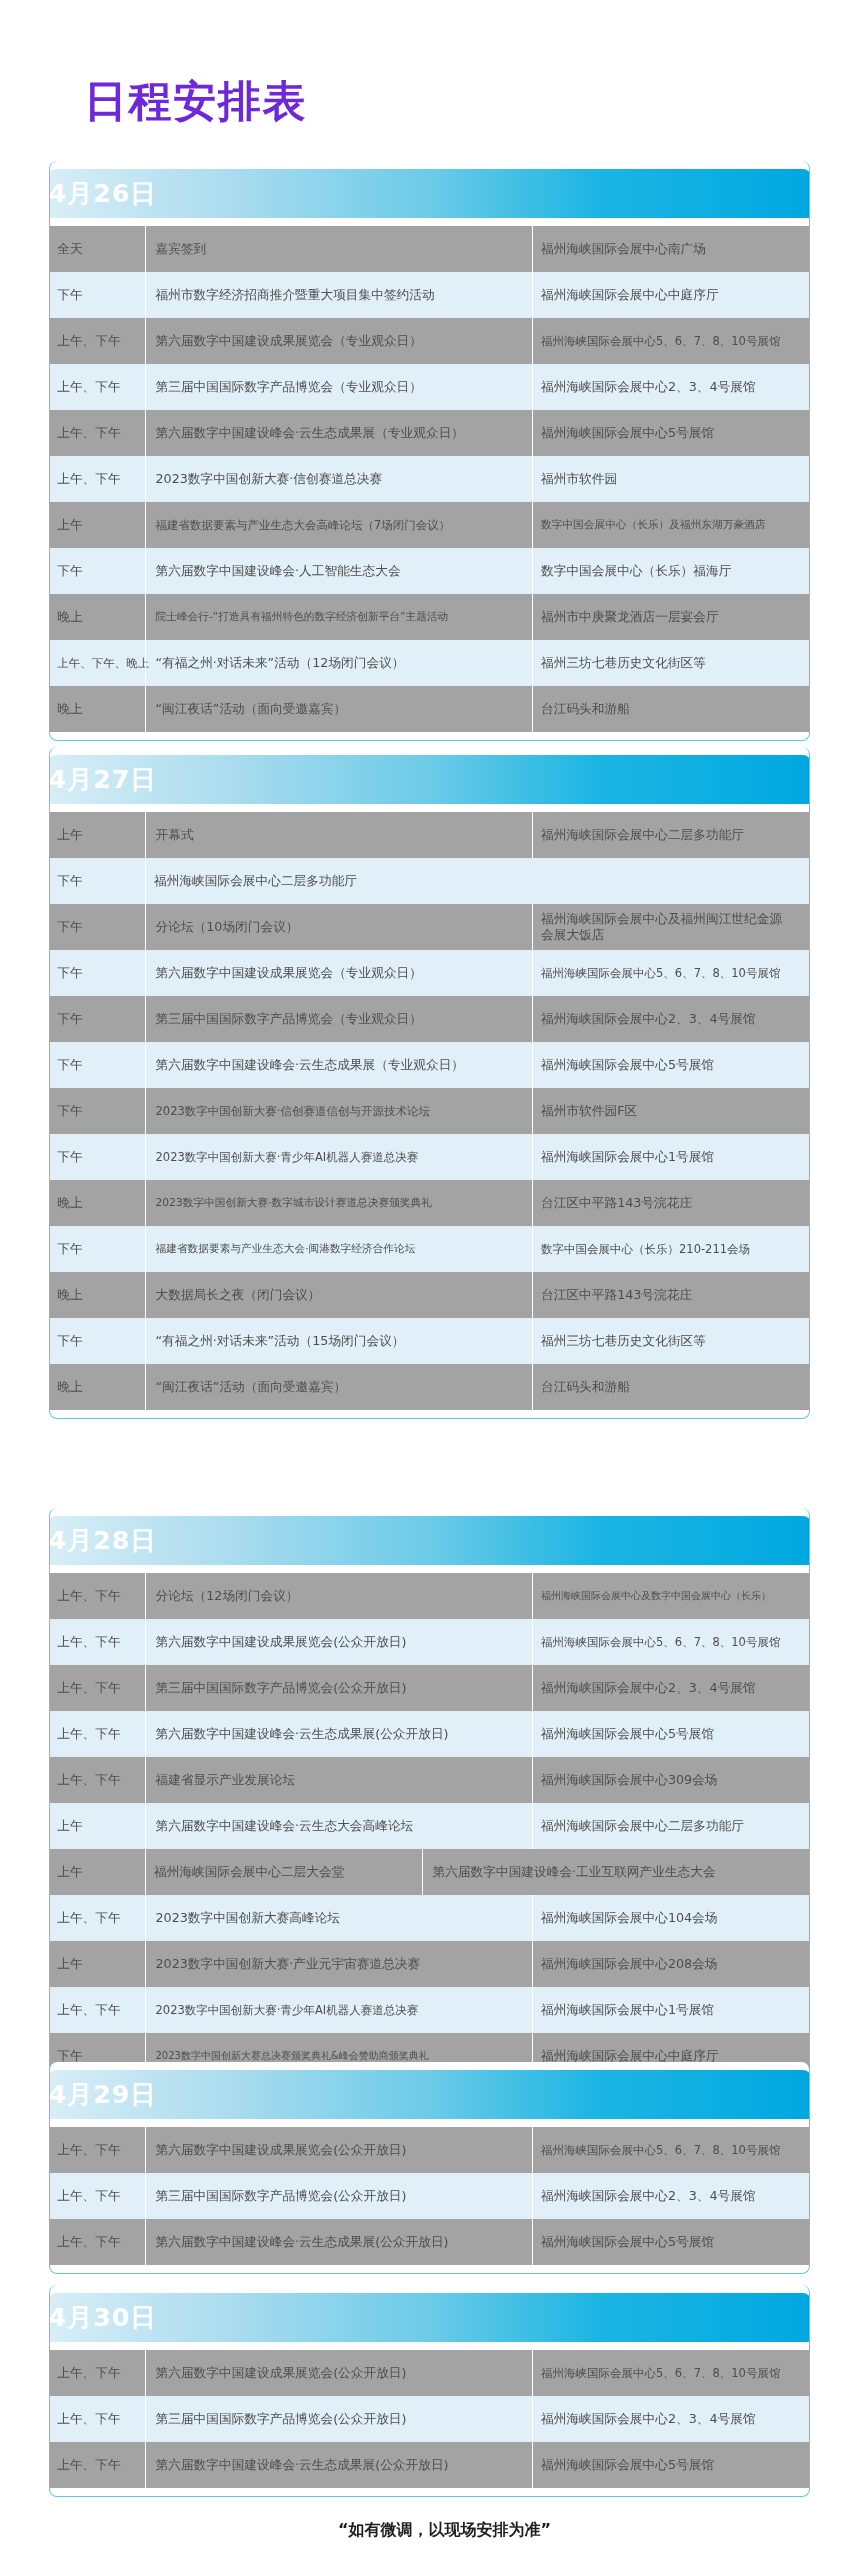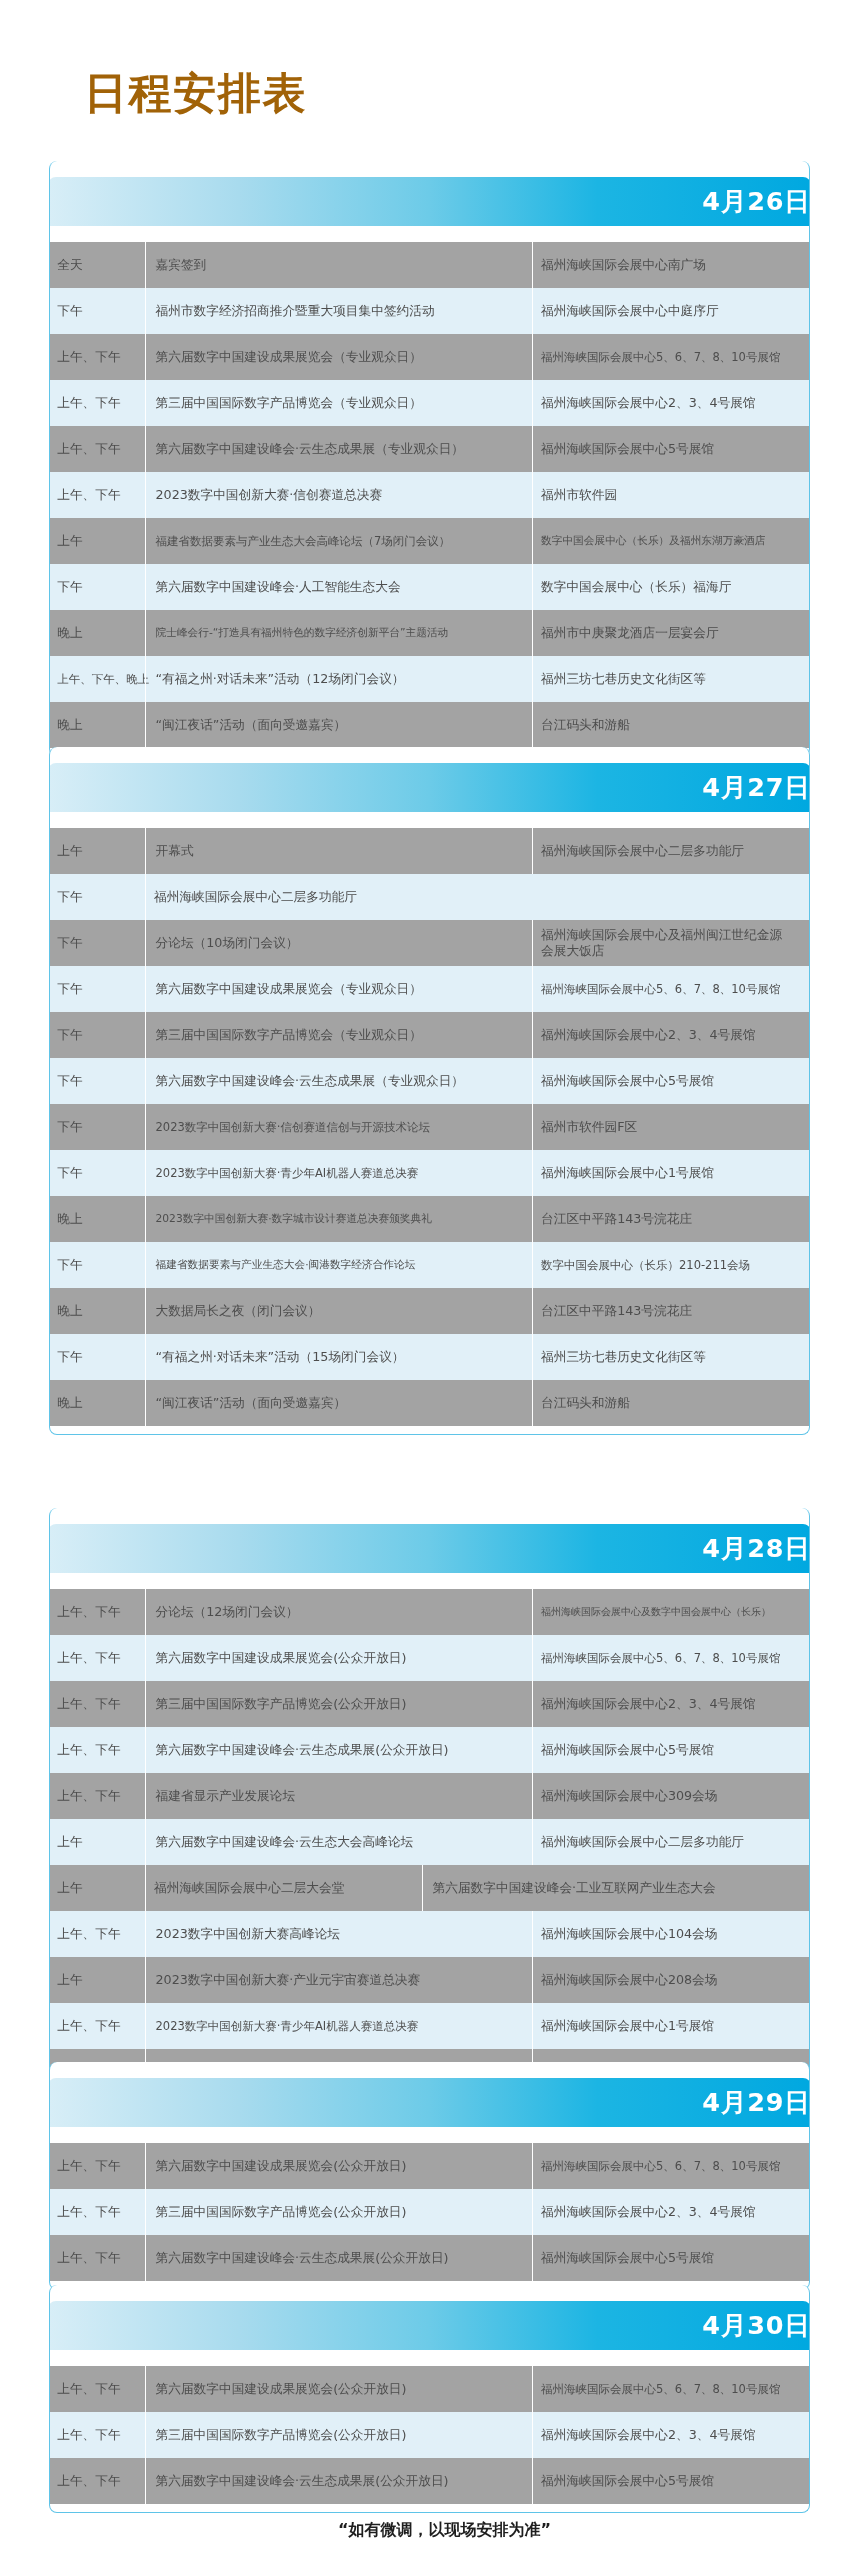--- a/index.html
+++ b/index.html
@@ -7,45 +7,45 @@
   body {
     font-family: "DejaVu Sans", "Liberation Sans", sans-serif;
     color: #4a4a4a;
     height: 2576px;
     position: relative;
     overflow: hidden;
   }
   .page-title {
     position: absolute;
     left: 84px;
-    top: 67px;
+    top: 75px;
     font-size: 43px;
     font-weight: bold;
-    color: #a16207;
+    color: #6d28d9;
     letter-spacing: 1.6px;
     line-height: 53px;
   }
   .day-card {
     position: absolute;
     left: 49px;
     width: 761px;
     border: 1.6px solid #5fc4e8;
     border-top: none;
     border-radius: 8px;
     background: #ffffff;
     overflow: hidden;
     padding-bottom: 8px;
   }
   .day-header {
     height: 49px;
     background: linear-gradient(90deg, #d8eef7 0%, #a8dbee 25%, #6ccbe8 50%, #1cb5e3 72%, #00a8e0 100%);
     display: flex;
     align-items: center;
-    justify-content: flex-end;
-    margin: 16px -1.6px;
+    justify-content: flex-start;
+    margin: 8px -1.6px;
     border-radius: 8px 8px 0 0;
   }
   .day-title {
     color: #ffffff;
     font-size: 25.5px;
     font-weight: bold;
     letter-spacing: 0.8px;
   }
   .rows { display: block; }
   .row {

